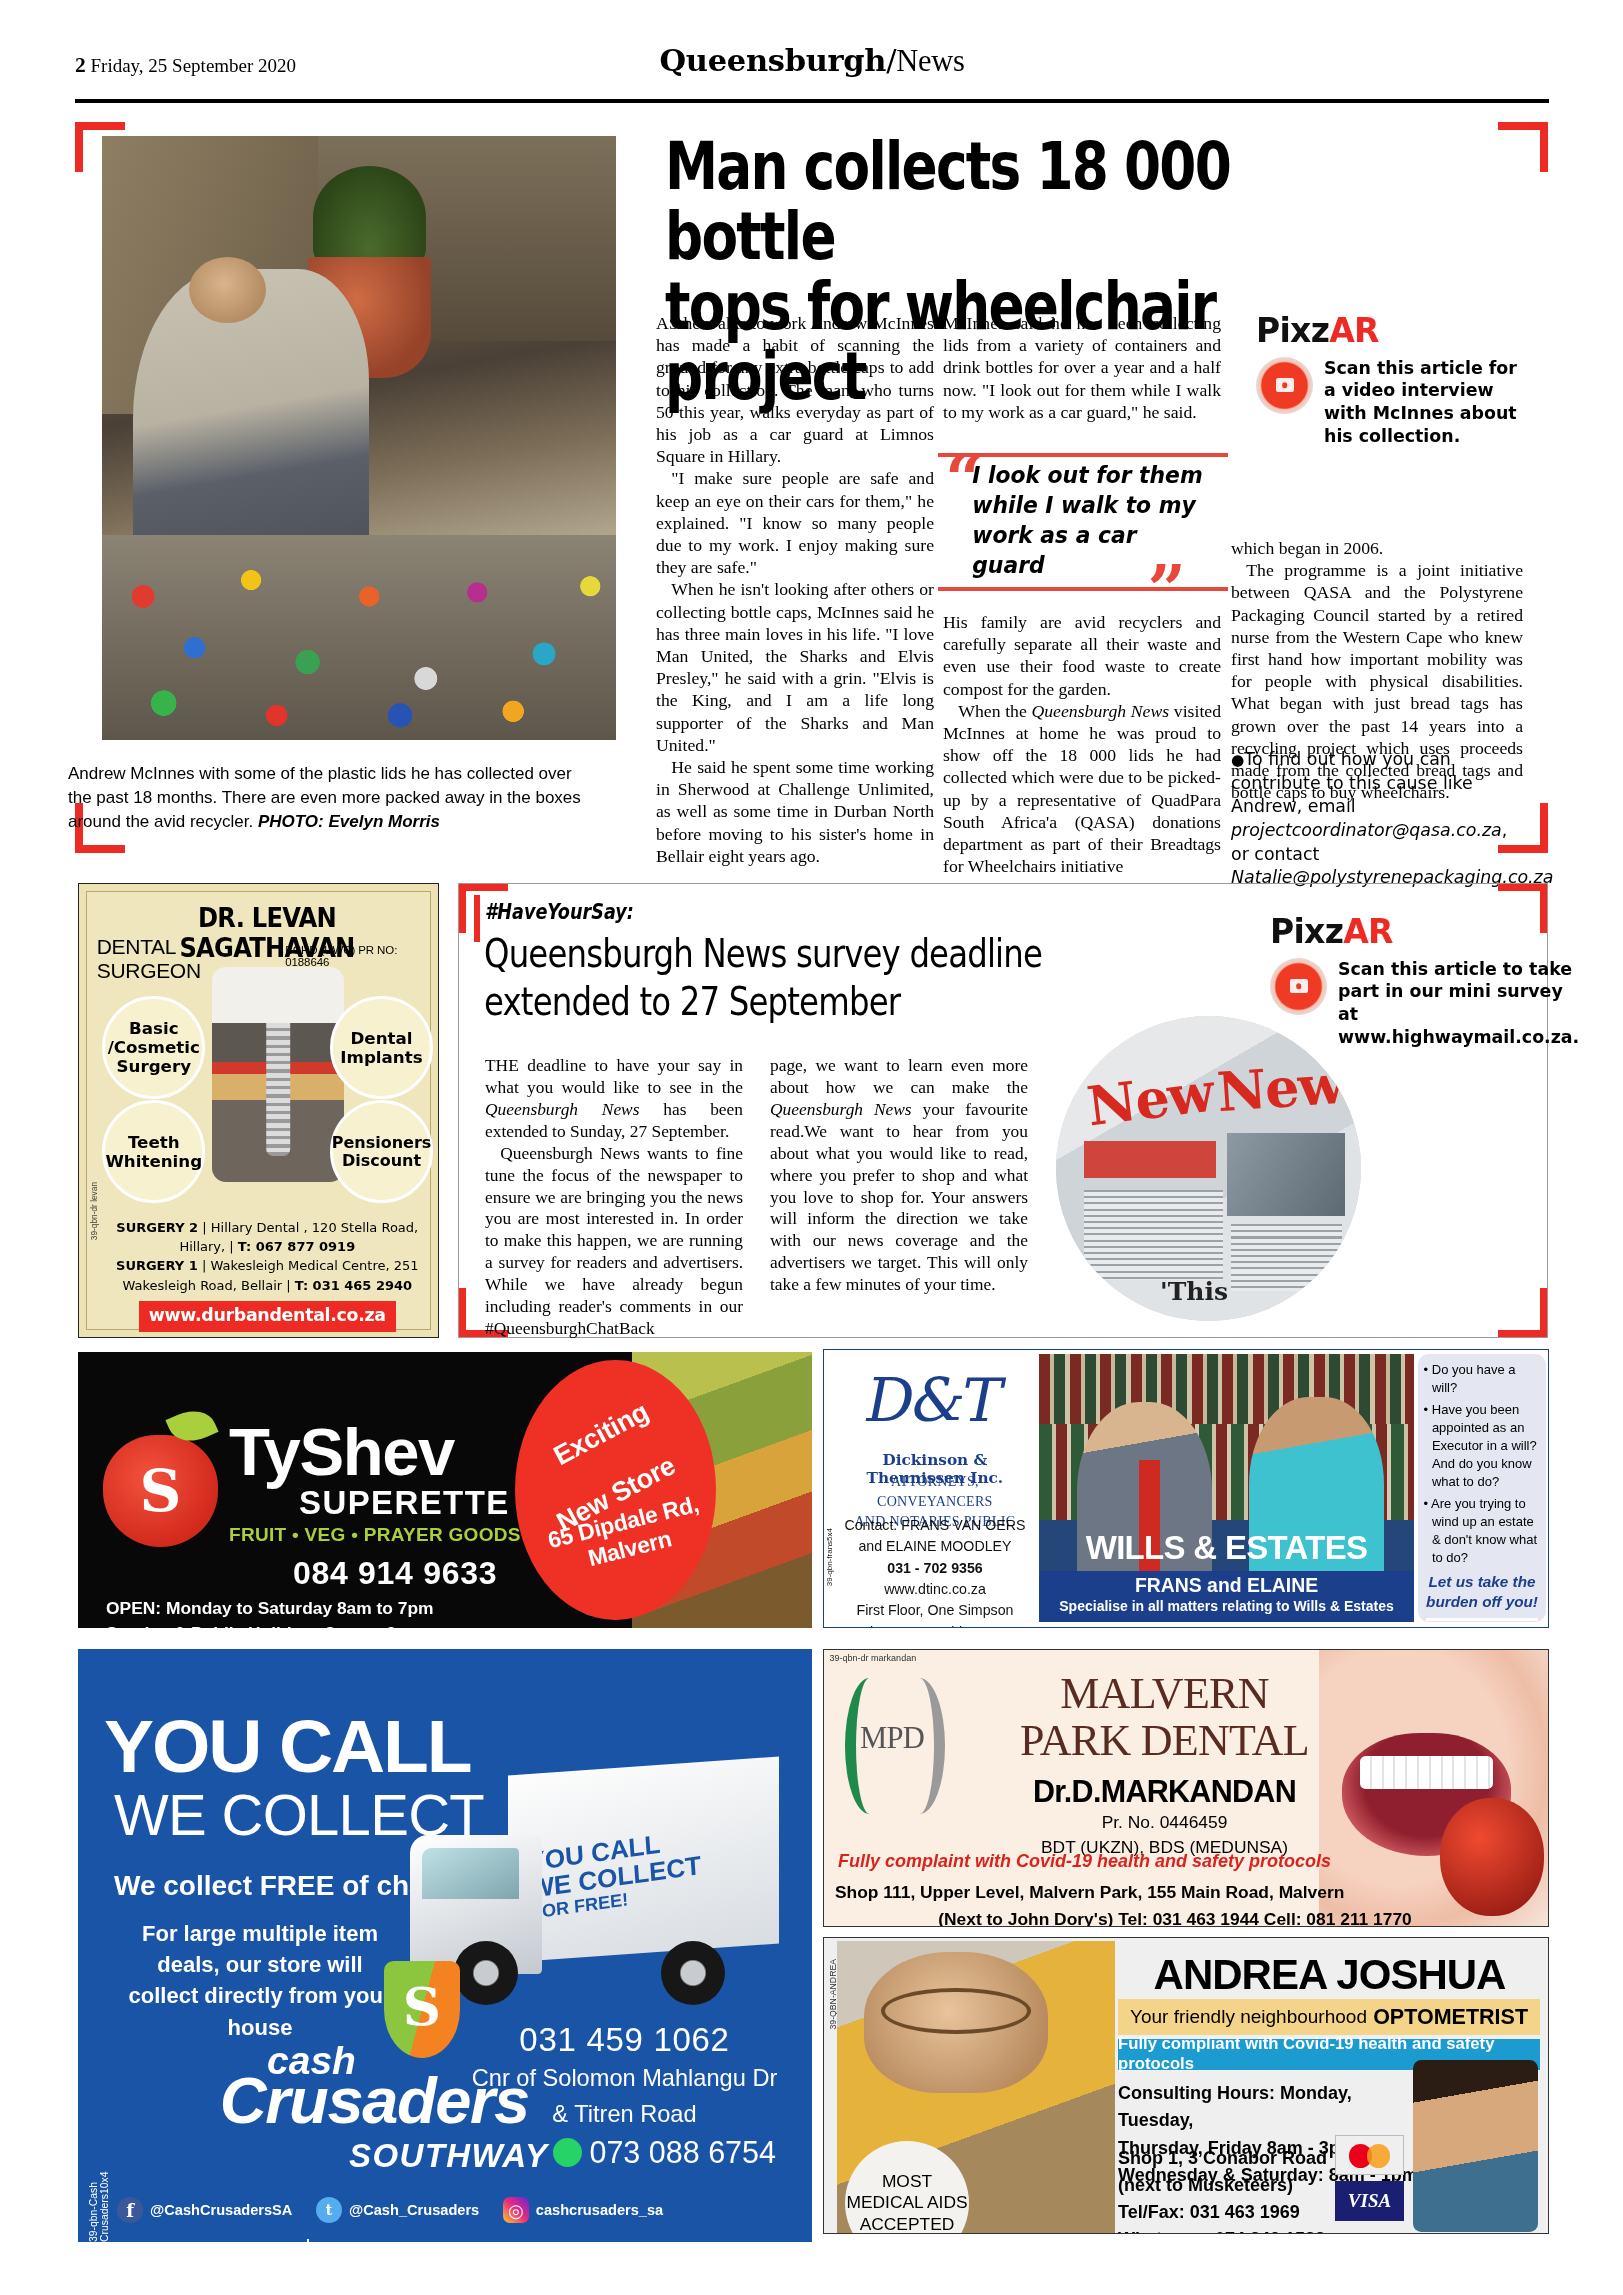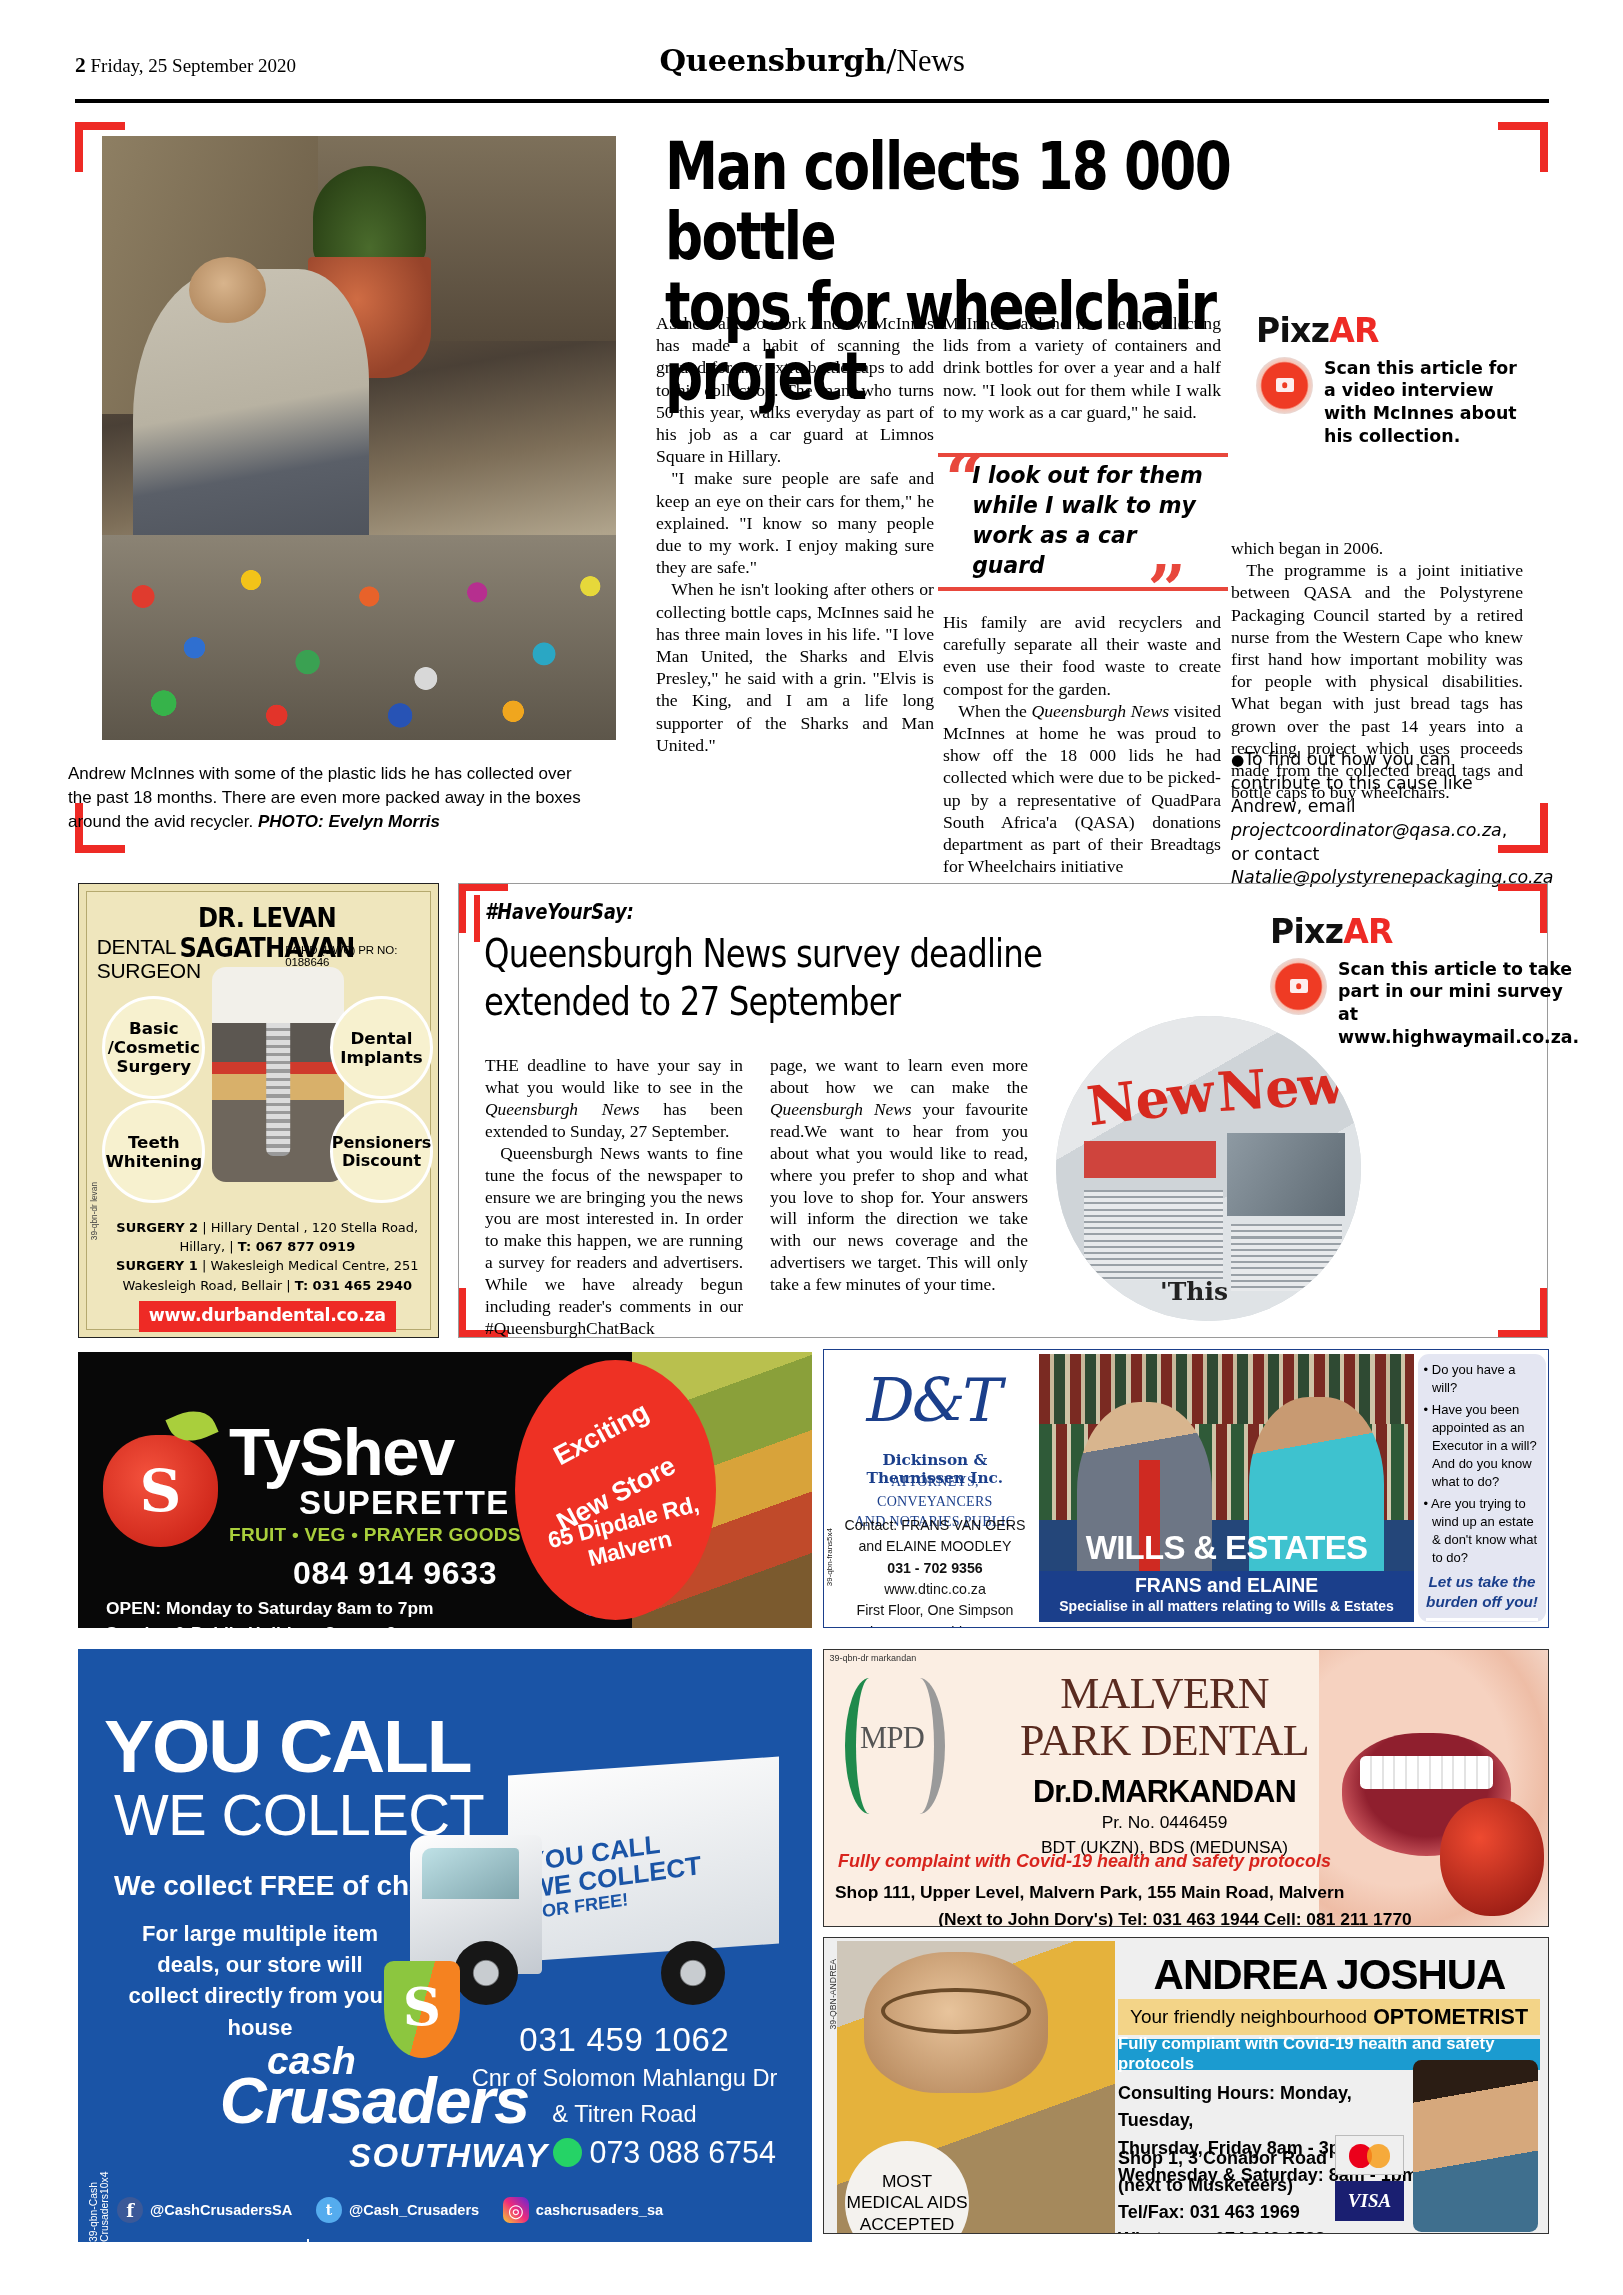--- a/index.html
+++ b/index.html
@@ -442,20 +442,21 @@
   </div>
 
   <div class="caption">
     <span>Andrew McInnes with some of the plastic lids he has collected over the past 18 months.  There are even more packed away in the boxes around the avid recycler.  </span><em>PHOTO: Evelyn Morris</em>
   </div>
 
   <div class="col c1">
     <p class="first">AS he walks to work Andrew McInnes has made a habit of scanning the ground for any extra bottle caps to add to his collection. The man, who turns 50 this year, walks everyday as part of his job as a car guard at Limnos Square in Hillary.</p>
     <p>"I make sure people are safe and keep an eye on their cars for them," he explained. "I know so many people due to my work. I enjoy making sure they are safe."</p>
     <p>When he isn't looking after others or collecting bottle caps, McInnes said he has three main loves in his life. "I love Man United, the Sharks and Elvis Presley," he said with a grin. "Elvis is the King, and I am a life long supporter of the Sharks and Man United."</p>
+    <p>He said he spent some time working in Sherwood at Challenge Unlimited, as well as some time in Durban North before moving to his sister's home in Bellair eight years ago.</p>
   </div>
 
   <div class="col c2a">
     <p class="first">McInnes said he has been collecting lids from a variety of containers and drink bottles for over a year and a half now. "I look out for them while I walk to my work as a car guard," he said.</p>
   </div>
 
   <div class="pullquote">
     <div class="pq-top"></div>
     <div class="pq-mark pq-open">“</div>
     <div class="pq-text">I look out for them while I walk to my work as a car guard</div>

